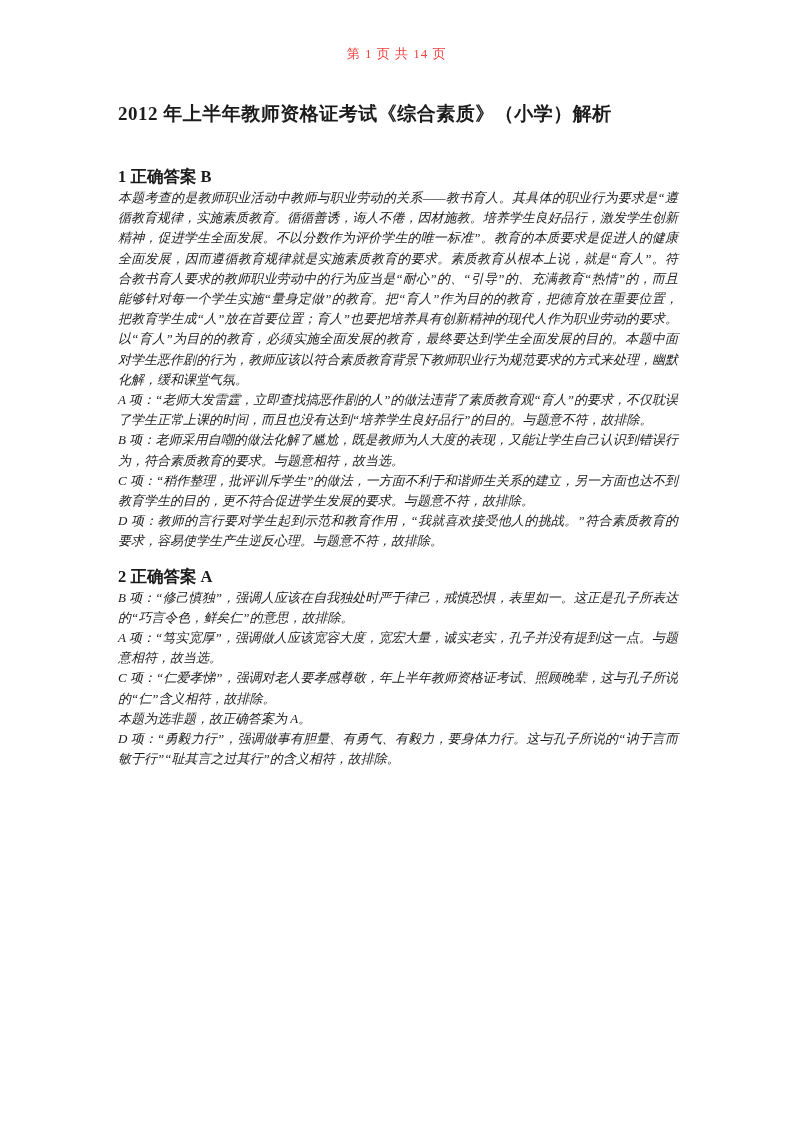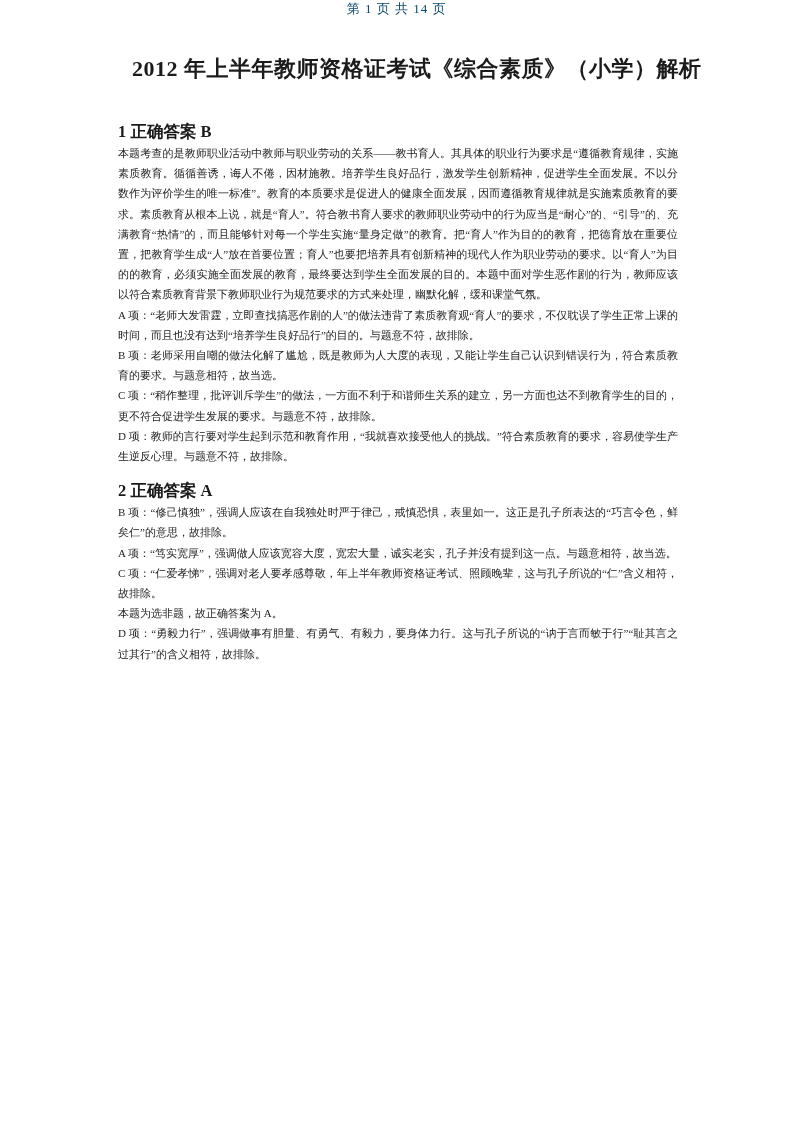--- a/index.html
+++ b/index.html
@@ -8,53 +8,54 @@
     background: #ffffff;
   }
   body {
     width: 793px;
     height: 1122px;
     overflow: hidden;
     font-family: "Liberation Serif", "DejaVu Serif", serif;
     color: #1b1b1b;
   }
   .page-indicator {
+    padding-top: 45px;
     text-align: center;
     font-size: 13px;
     letter-spacing: 1px;
-    color: #0c4a6e;
+    color: #ef4444;
   }
   .content {
     width: 560px;
     margin-left: 118px;
   }
   .doc-title {
     margin-top: 37px;
-    font-size: 22px;
+    font-size: 19px;
     font-weight: bold;
     line-height: 28px;
     letter-spacing: 0.5px;
     white-space: nowrap;
-    margin-left: 14px;
   }
   .section-1 { margin-top: 38px; }
   .section-2 { margin-top: 14px; }
   .section-heading {
     font-size: 16.5px;
     font-weight: bold;
     line-height: 21px;
     margin: 0 0 1px 0;
   }
   .para {
     margin: 0;
-    font-size: 11px;
+    font-size: 13px;
     line-height: 20.2px;
     text-align: justify;
     text-justify: inter-ideograph;
     word-break: break-all;
+    font-style: italic;
   }
 </style>
 </head>
 <body>
 
 <div class="page-indicator">第 1 页 共 14 页</div>
 
 <div class="content">
 
   <h1 class="doc-title">2012 年上半年教师资格证考试《综合素质》（小学）解析</h1>

